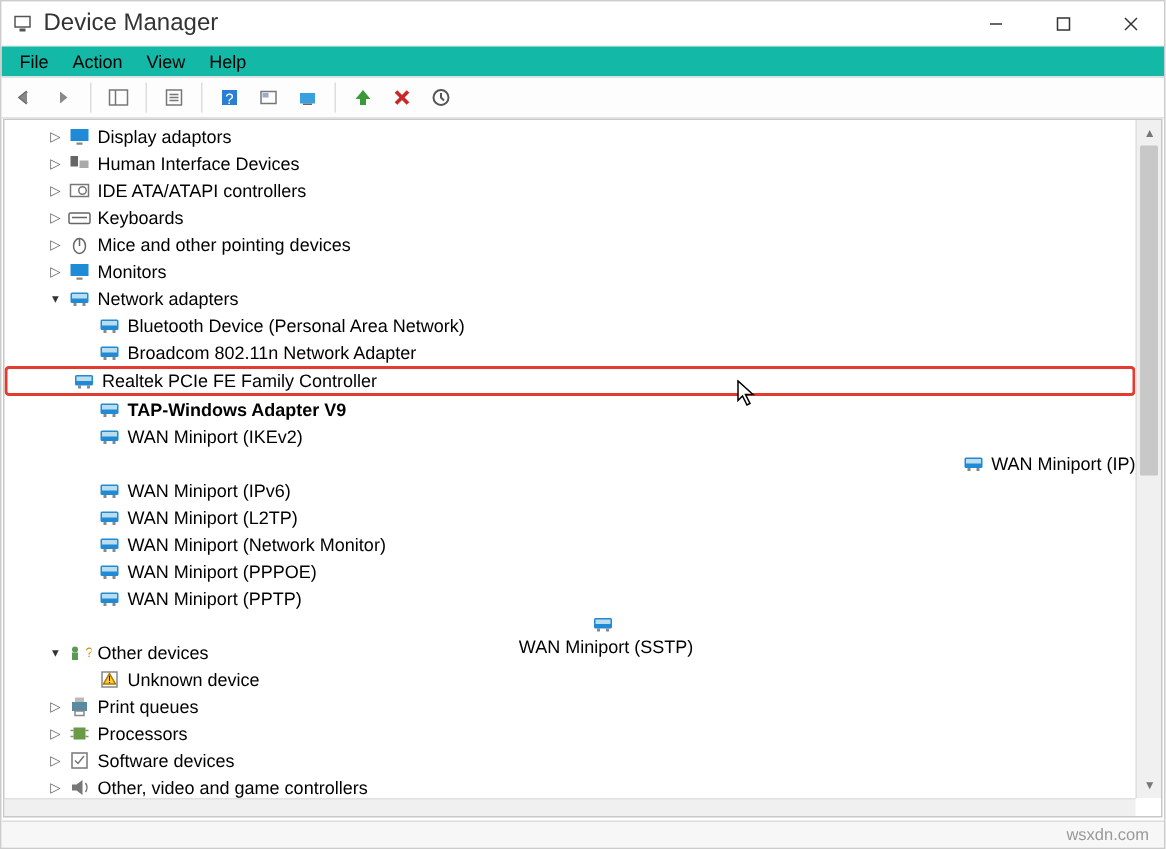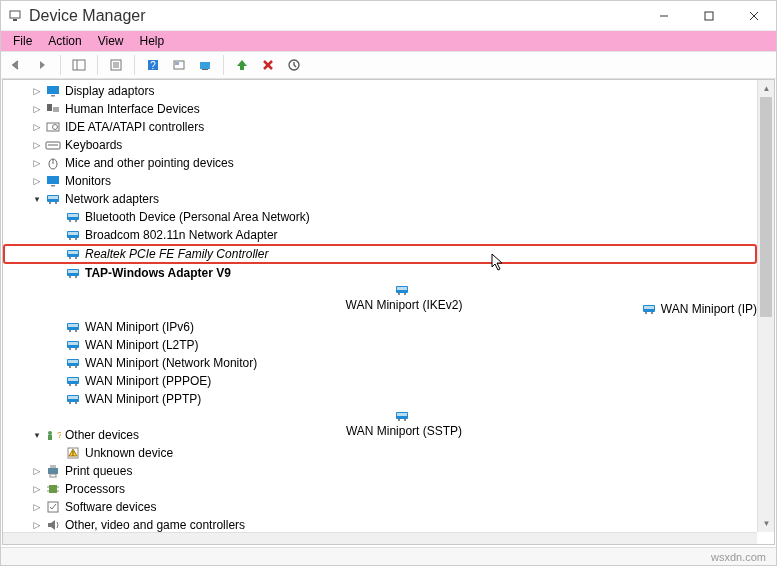--- a/index.html
+++ b/index.html
@@ -40,21 +40,21 @@
       display: flex; align-items: center; justify-content: center;
       color: #555;
     }
 
     
     .menubar {
       height: 20px;
       display: flex;
       align-items: center;
       padding: 0 4px;
-      background: #f9a8d4;
+      background: #14b8a6;
     }
     .menu {
       padding: 2px 8px;
       cursor: default;
       color: #000;
     }
 
     
     .toolbar {
       height: 28px;
@@ -385,21 +385,21 @@
         <span class="devicon i-net">
           <svg width="16" height="16">
             <rect x="2" y="4" width="12" height="7" rx="1" fill="#1f8ad6"></rect>
             <rect x="3" y="5" width="10" height="3" fill="#bde"></rect>
             <rect x="4" y="11" width="2" height="2" fill="#888"></rect>
             <rect x="10" y="11" width="2" height="2" fill="#888"></rect>
           </svg>
         </span>
         <span class="label">Broadcom 802.11n Network Adapter</span>
       </div>
-      <div class="row highlight" style="padding-left: 46px; font-style: italic;">
+      <div class="row highlight" style="padding-left: 29px;">
         <span class="expander"></span>
         <span class="devicon i-net">
           <svg width="16" height="16">
             <rect x="2" y="4" width="12" height="7" rx="1" fill="#1f8ad6"></rect>
             <rect x="3" y="5" width="10" height="3" fill="#bde"></rect>
             <rect x="4" y="11" width="2" height="2" fill="#888"></rect>
             <rect x="10" y="11" width="2" height="2" fill="#888"></rect>
           </svg>
         </span>
         <span class="label">Realtek PCIe FE Family Controller</span>
@@ -409,21 +409,21 @@
         <span class="devicon i-net">
           <svg width="16" height="16">
             <rect x="2" y="4" width="12" height="7" rx="1" fill="#1f8ad6"></rect>
             <rect x="3" y="5" width="10" height="3" fill="#bde"></rect>
             <rect x="4" y="11" width="2" height="2" fill="#888"></rect>
             <rect x="10" y="11" width="2" height="2" fill="#888"></rect>
           </svg>
         </span>
         <span class="label">TAP-Windows Adapter V9</span>
       </div>
-      <div class="row" style="padding-left: 48px; flex-direction: column;">
+      <div class="row" style="padding-left: 48px;">
         <span class="expander"></span>
         <span class="devicon i-net">
           <svg width="16" height="16">
             <rect x="2" y="4" width="12" height="7" rx="1" fill="#1f8ad6"></rect>
             <rect x="3" y="5" width="10" height="3" fill="#bde"></rect>
             <rect x="4" y="11" width="2" height="2" fill="#888"></rect>
             <rect x="10" y="11" width="2" height="2" fill="#888"></rect>
           </svg>
         </span>
         <span class="label">WAN Miniport (IKEv2)</span>

